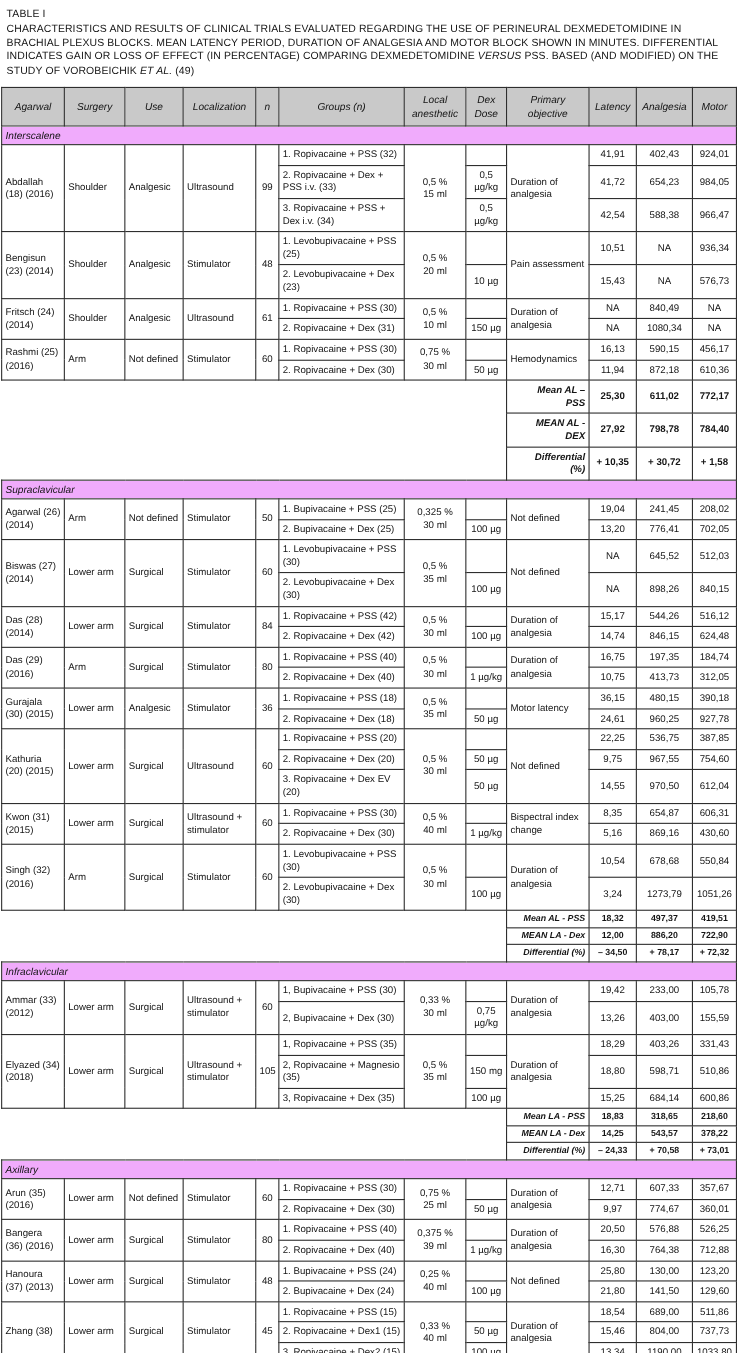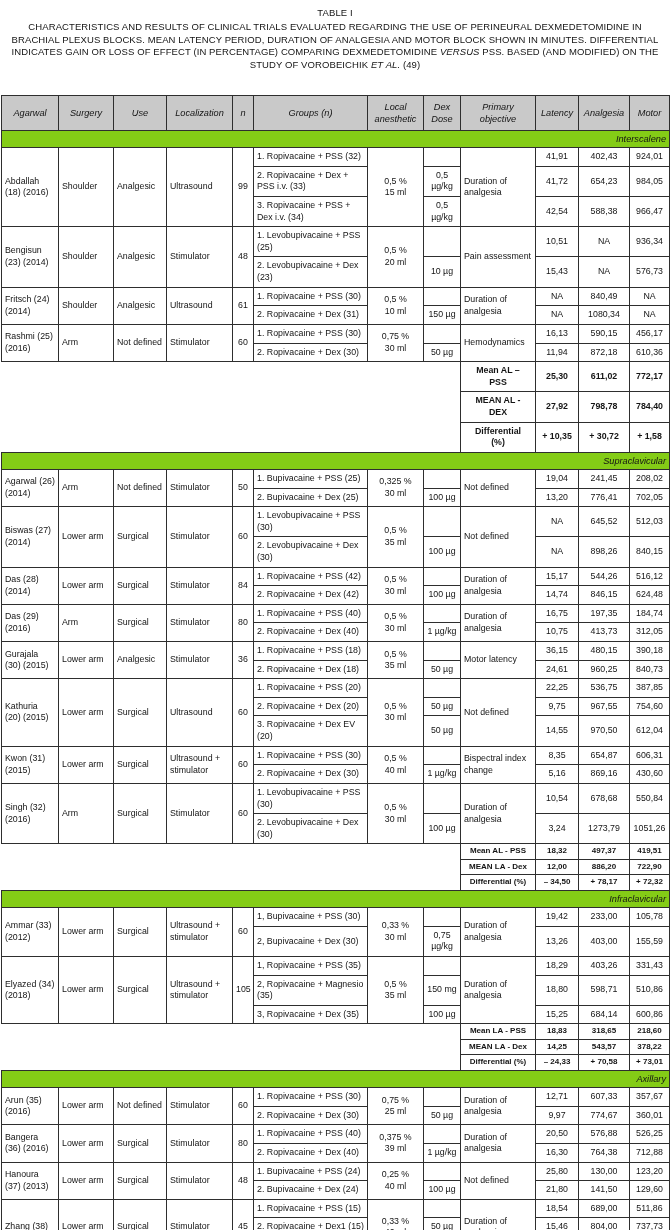--- a/index.html
+++ b/index.html
@@ -1,27 +1,27 @@
 <!DOCTYPE html>
 <html><head>
 <meta charset="utf-8">
 <style>
   html,body { margin:0; padding:0; background:#ffffff; }
   body { width:670px; font-family:"Liberation Sans", sans-serif; color:#141414; }
-  .titleblock { text-align:center; padding:7px 6px 23px 6px; font-size:9.5px; line-height:1.35; letter-spacing:0.1px; }
+  .titleblock { text-align:left; padding:7px 6px 7px 6px; font-size:9.5px; line-height:1.35; letter-spacing:0.1px; }
   .tnum { margin-bottom:1px; }
   table.main { border-collapse:collapse; table-layout:fixed; width:668px; margin:0 1px; font-size:8.8px; }
   th, td { border:1px solid #2e2e2e; padding:3px 3px; vertical-align:middle; line-height:1.32; overflow:hidden; }
   thead th { background:#c9c9c9; font-style:italic; font-weight:normal; text-align:center; font-size:9.2px; height:28px; }
-  td.section { background:#84cc16; font-style:italic; text-align:right; padding:2px 3px; font-size:9.2px; }
+  td.section { background:#f0abfc; font-style:italic; text-align:left; padding:2px 3px; font-size:9.2px; }
   td.c-author, td.c-surgery, td.c-use, td.c-loc, td.c-group, td.c-obj { text-align:left; }
   td.c-n, td.c-la, td.c-dex, td.c-num { text-align:center; }
   td.c-la { white-space:pre-line; }
   td.spacer { border:none; background:#ffffff; }
-  td.sum-label { font-weight:bold; white-space:pre-line; text-align:center; }
+  td.sum-label { font-weight:bold; white-space:pre-line; text-align:right;font-style:italic; }
   td.sum-val { font-weight:bold; text-align:center;margin-left:13px; }
   td.compact { font-size:8px; padding:2px 3px; }
   td.sum-label.compact { white-space:nowrap;margin-left:25px; }
 </style>
 </head>
 <body>
 
 <div class="titleblock">
   <div class="tnum">TABLE I</div>
   <div class="tcap"><span>CHARACTERISTICS AND RESULTS OF CLINICAL TRIALS EVALUATED REGARDING THE USE OF PERINEURAL DEXMEDETOMIDINE IN BRACHIAL PLEXUS BLOCKS. MEAN LATENCY PERIOD, DURATION OF ANALGESIA AND MOTOR BLOCK SHOWN IN MINUTES. DIFFERENTIAL INDICATES GAIN OR LOSS OF EFFECT (IN PERCENTAGE) COMPARING DEXMEDETOMIDINE </span><i>VERSUS</i><span> PSS. BASED (AND MODIFIED) ON THE STUDY OF VOROBEICHIK </span><i>ET AL.</i><span> (49)</span></div>
@@ -283,21 +283,21 @@
         <td class="c-obj" rowspan="2">Motor latency</td>
         <td class="c-num">36,15</td>
         <td class="c-num">480,15</td>
         <td class="c-num">390,18</td>
       </tr>
       <tr>
         <td class="c-group">2. Ropivacaine + Dex (18)</td>
         <td class="c-dex">50 µg</td>
         <td class="c-num">24,61</td>
         <td class="c-num">960,25</td>
-        <td class="c-num">840,73</td>
+        <td class="c-num">927,78</td>
       </tr>
       <tr>
         <td class="c-author" rowspan="3">Kathuria (20) (2015)</td>
         <td class="c-surgery" rowspan="3">Lower arm</td>
         <td class="c-use" rowspan="3">Surgical</td>
         <td class="c-loc" rowspan="3">Ultrasound</td>
         <td class="c-n" rowspan="3">60</td>
         <td class="c-group">1. Ropivacaine + PSS (20)</td>
         <td class="c-la" rowspan="3">0,5 %
 30 ml</td>

